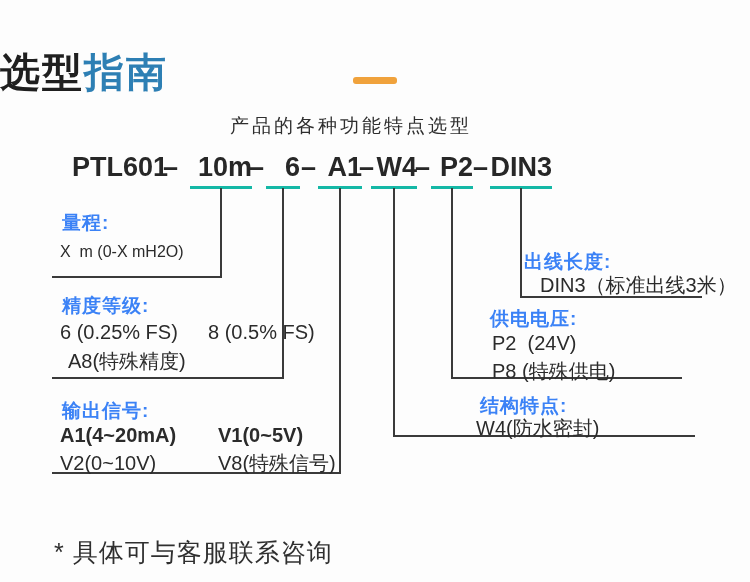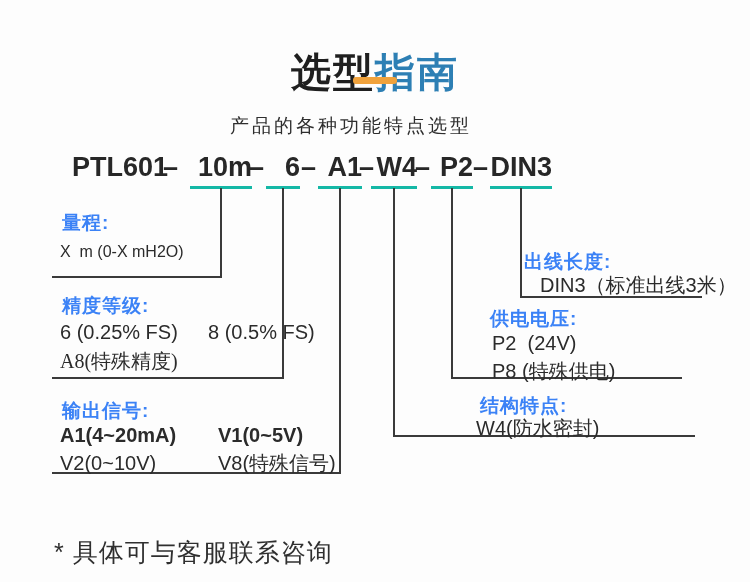--- a/index.html
+++ b/index.html
@@ -9,21 +9,21 @@
     font-family:"Liberation Sans","DejaVu Sans",sans-serif;
     color:#2b2b2b;
     position:relative;
     overflow:hidden;
   }
   .page{position:absolute;inset:0;}
 
   
   .title{
     position:absolute;top:18px;left:0;width:750px;
-    text-align:center;
+    text-align:left;
     font-size:40px;font-weight:bold;letter-spacing:2px;
     color:#1f1f1f;
   }
   .title .blue{color:#2d7fb4;}
   .title-bar{
     position:absolute;left:353px;top:77px;width:44px;height:7px;
     background:#f0a23c;border-radius:3px;
   }
   .subtitle{
     position:absolute;top:94px;left:0;width:702px;
@@ -66,21 +66,21 @@
   
   .sec-label{position:absolute;font-size:19px;font-weight:bold;
              color:#3b82f6;letter-spacing:1px;white-space:pre;}
   .sec-val{position:absolute;font-size:20px;color:#2b2b2b;white-space:pre;}
   .col1{display:inline-block;white-space:pre;}
   #range-label    {left:62px;top:210px;}
   #range-row1     {left:60px;top:243px;font-size:16px;}
   #accuracy-label {left:62px;top:293px;}
   #accuracy-row1  {left:60px;top:321px;}
   #accuracy-row1 .col1{width:148px;}
-  #accuracy-row2  {left:60px;top:348px;font-family:Liberation Serif, serif;}
+  #accuracy-row2  {left:68px;top:348px;}
   #output-label   {left:62px;top:398px;}
   #output-row1    {left:60px;top:424px;font-weight:bold;}
   #output-row1 .col1, #output-row2 .col1{width:158px;}
   #output-row2    {left:60px;top:450px;}
   #cable-label    {left:524px;top:249px;}
   #cable-row1     {left:540px;top:272px;}
   #power-label    {left:490px;top:306px;}
   #power-row1     {left:492px;top:332px;}
   #power-row2     {left:492px;top:358px;}
   #structure-label{left:480px;top:393px;}

